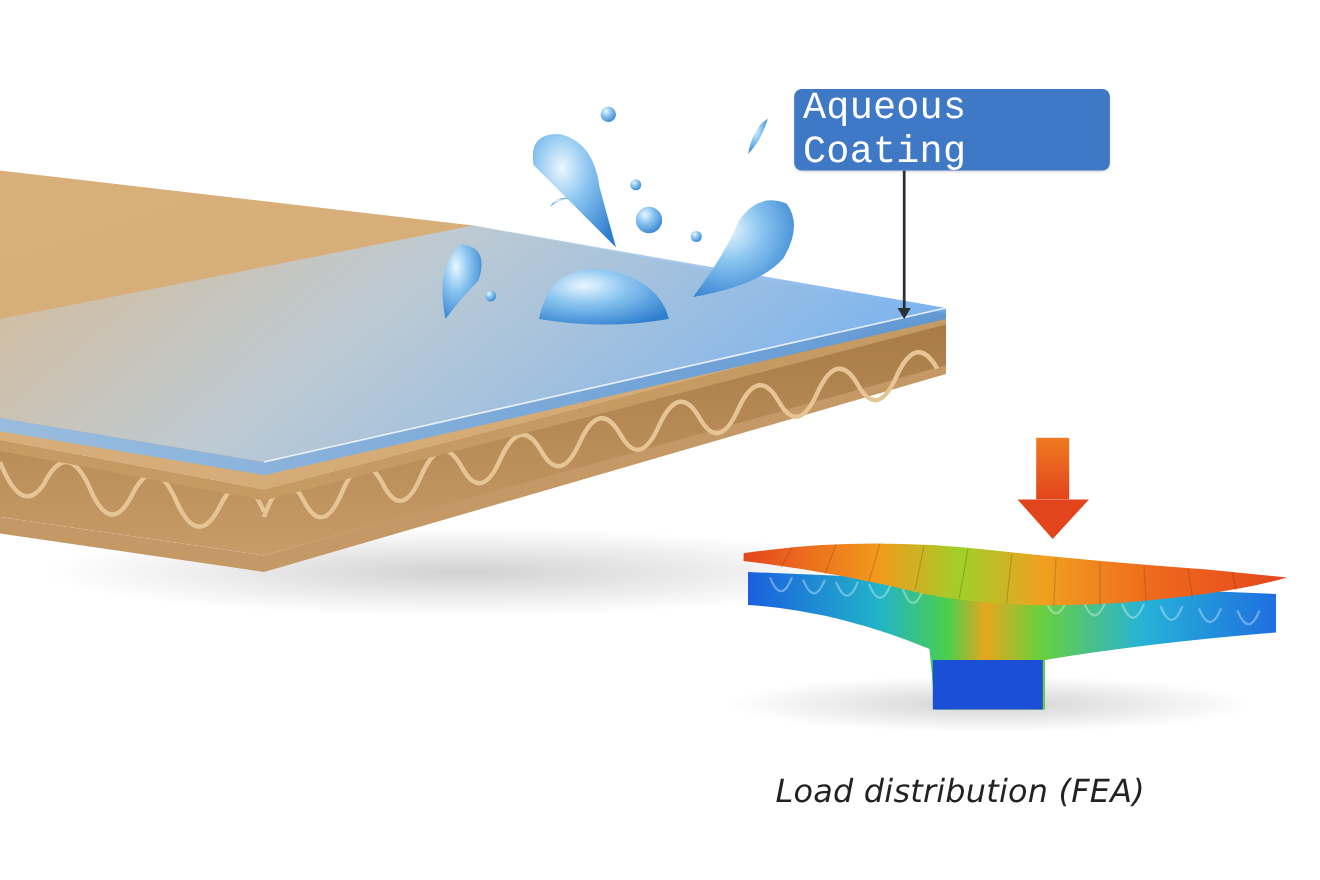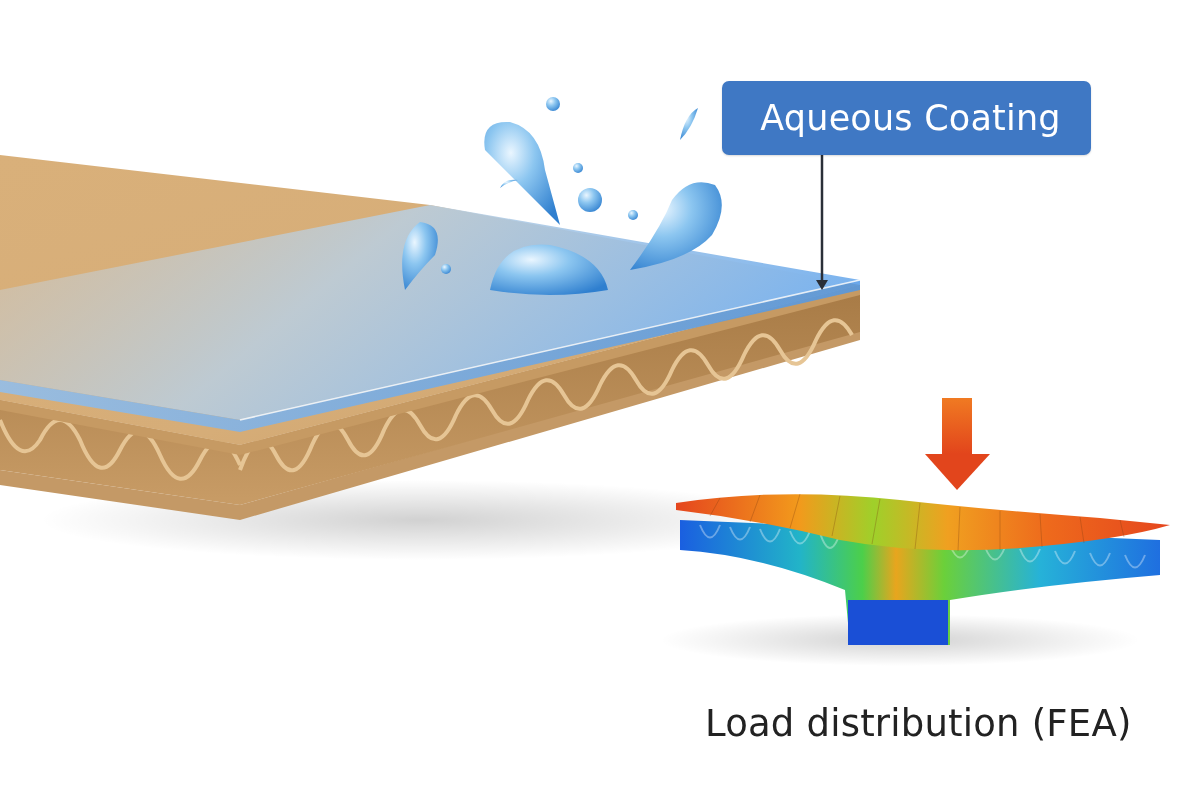--- a/index.html
+++ b/index.html
@@ -1,20 +1,20 @@
 <!DOCTYPE html>
 <html><head>
 <meta charset="utf-8">
 <style>
   html,body{margin:0;padding:0;background:#ffffff;}
   body{width:1200px;height:800px;position:relative;overflow:hidden;font-family:"DejaVu Sans","Liberation Sans",sans-serif;}
   .scene{position:absolute;left:0;top:0;width:1200px;height:800px;}
-  .callout{position:absolute;left:722px;top:81px;width:369px;height:74px;background:#3f78c4;border-radius:7px;box-shadow:0 1px 2px rgba(0,0,0,0.15);display:flex;align-items:center;justify-content:center;}
+  .callout{position:absolute;left:722px;top:81px;width:287px;height:74px;background:#3f78c4;border-radius:7px;box-shadow:0 1px 2px rgba(0,0,0,0.15);display:flex;align-items:center;justify-content:center;font-family:Liberation Mono, monospace;}
   .callout-text{color:#ffffff;font-size:35px;letter-spacing:0.2px;padding-left:8px;}
-  .caption{position:absolute;left:705px;top:702px;font-size:37px;color:#222222;letter-spacing:0.2px;}
+  .caption{position:absolute;left:705px;top:702px;font-size:29px;color:#222222;letter-spacing:0.2px;font-style:italic;}
 </style>
 </head>
 <body>
 
 <div class="scene">
 <svg width="1200" height="800" viewBox="0 0 1200 800" xmlns="http://www.w3.org/2000/svg">
   <defs>
     <linearGradient id="kraftTop" x1="0" y1="0" x2="1" y2="1">
       <stop offset="0" stop-color="#d9b07a"></stop>
       <stop offset="0.6" stop-color="#d6ad78"></stop>

